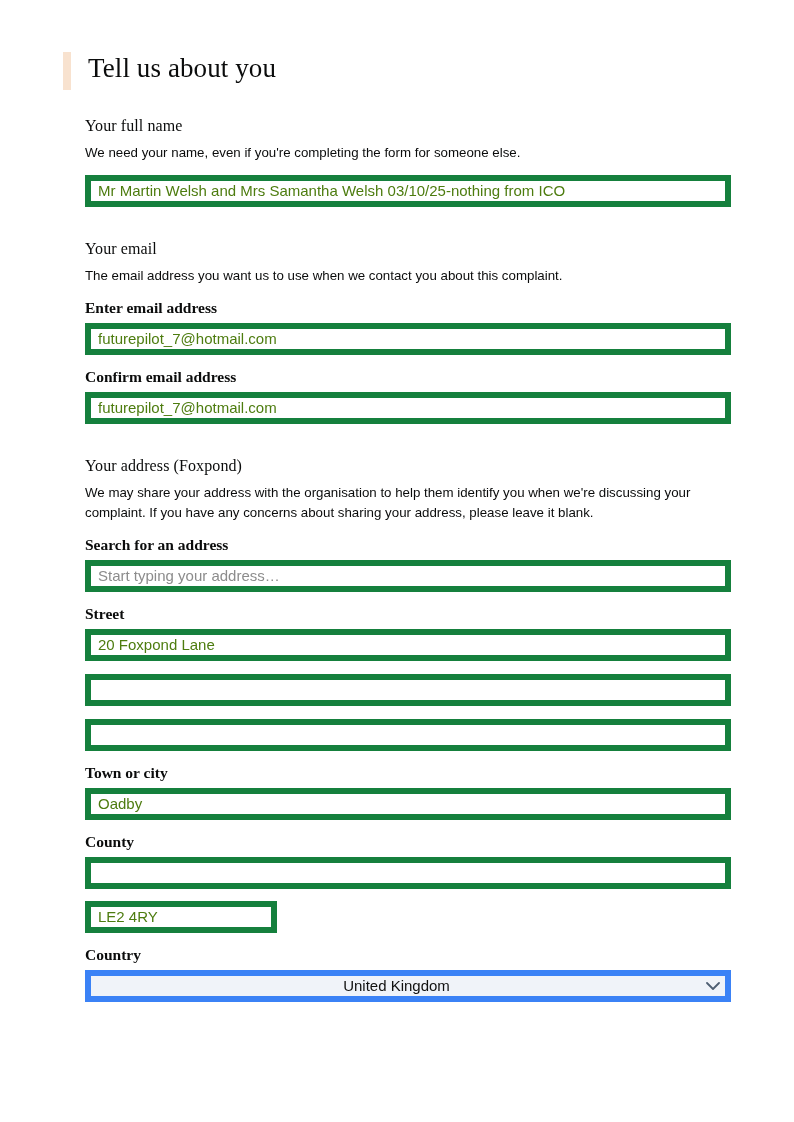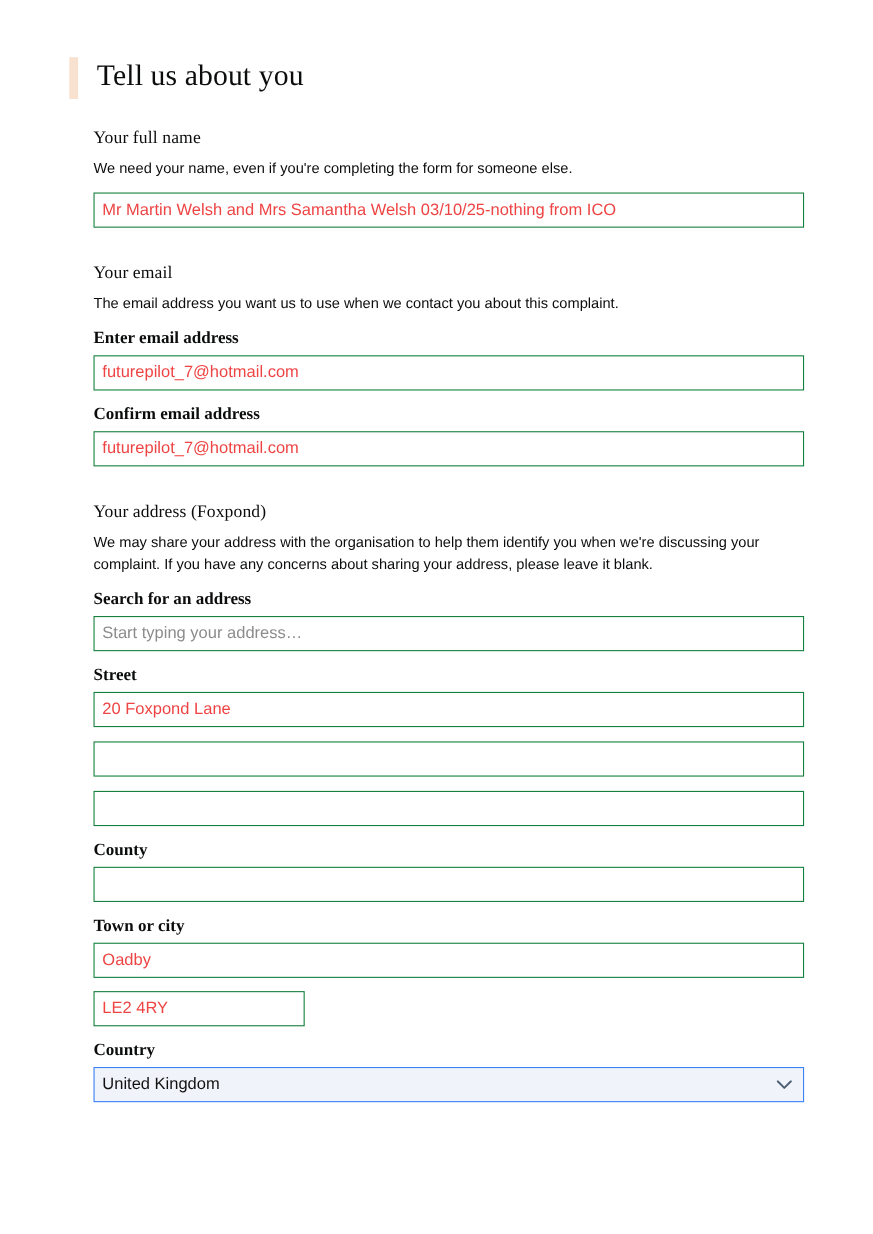--- a/index.html
+++ b/index.html
@@ -97,27 +97,27 @@
     margin: 0 0 5px 0;
     font-weight: bold;
   }
 
   .text-input {
     display: block;
     box-sizing: border-box;
     width: 646px;
     height: 32px;
     padding: 2px 17px 3px 7px;
-    border: 1px solid #15803d;
+    border: 6px solid #15803d;
     background: #ffffff;
     border-radius: 0;
     font-family: "Liberation Sans", sans-serif;
     font-size: 15px;
     line-height: 26px;
-    color: #ef4444;
+    color: #4d7c0f;
     outline: none;
   }
   .text-input::placeholder {
     color: #8c8c8c;
     opacity: 1;
   }
   .text-input.short {
     width: 192px;
   }
   .text-input.stacked {
@@ -127,31 +127,32 @@
   .select-wrap {
     position: relative;
     width: 646px;
     height: 32px;
   }
   .select-input {
     box-sizing: border-box;
     width: 646px;
     height: 32px;
     padding: 2px 30px 3px 7px;
-    border: 1px solid #3b82f6;
+    border: 6px solid #3b82f6;
     background: #f0f3f9;
     border-radius: 0;
     font-family: "Liberation Sans", sans-serif;
     font-size: 15px;
     line-height: 26px;
     color: #111111;
     appearance: none;
     -webkit-appearance: none;
     -moz-appearance: none;
     outline: none;
+    text-align: center;
   }
   .chevron-icon {
     position: absolute;
     right: 11px;
     top: 0;
     height: 32px;
     width: 14px;
     display: flex;
     align-items: center;
     justify-content: center;
@@ -206,27 +207,27 @@
       </div>
 
       <div class="field">
         <label class="field-label">Street</label>
         <input class="text-input" type="text" value="20 Foxpond Lane" style="">
         <input class="text-input stacked" type="text" value="" style="">
         <input class="text-input stacked" type="text" value="" style="">
       </div>
 
       <div class="field">
+        <label class="field-label">Town or city</label>
+        <input class="text-input" type="text" value="Oadby" style="">
+      </div>
+
+      <div class="field">
         <label class="field-label">County</label>
         <input class="text-input" type="text" value="" style="">
-      </div>
-
-      <div class="field">
-        <label class="field-label">Town or city</label>
-        <input class="text-input" type="text" value="Oadby" style="">
       </div>
 
       <div class="field">
         <input class="text-input short" type="text" value="LE2 4RY" style="">
       </div>
 
       <div class="field">
         <label class="field-label">Country</label>
         <div class="select-wrap">
           <input class="select-input" type="text" readonly="" value="United Kingdom" style="">

